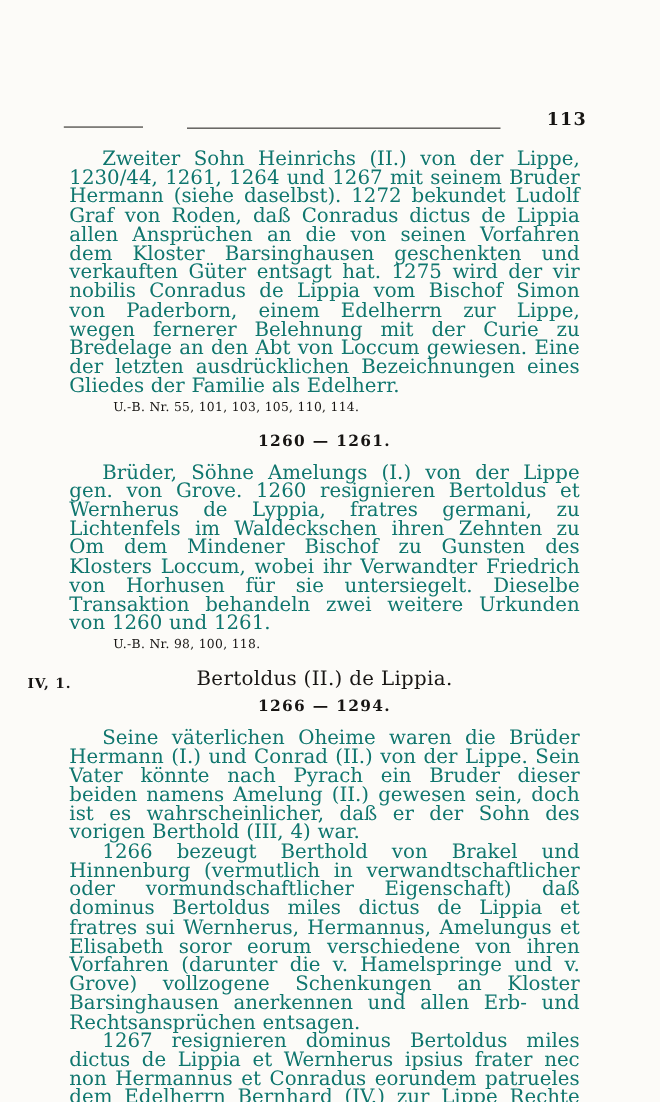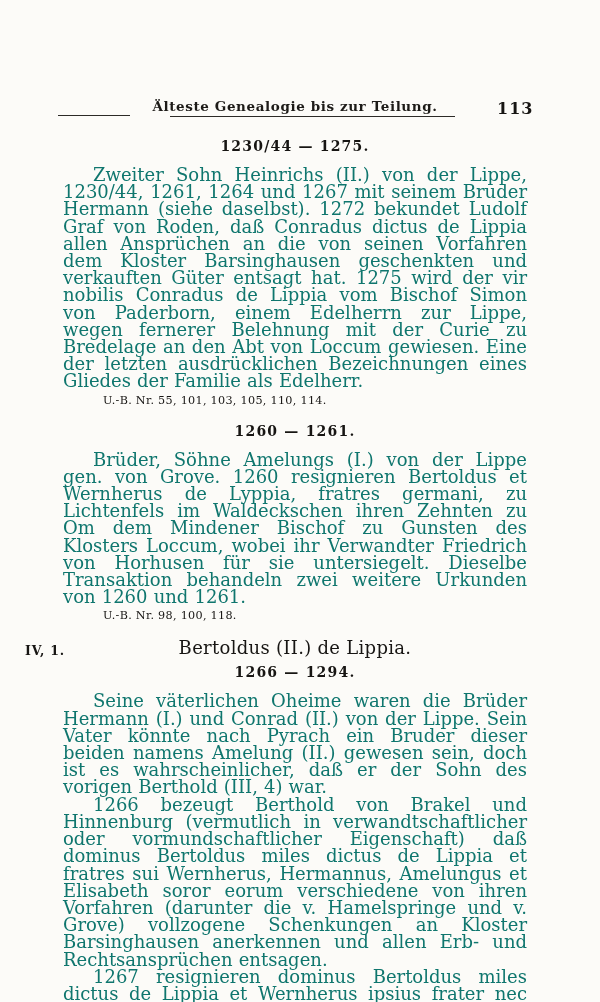--- a/index.html
+++ b/index.html
@@ -99,27 +99,25 @@
     letter-spacing:0.5px;
   }
 </style>
 </head>
 <body>
 
 <div class="page">
 
   <div class="running-head">
     <div class="head-rule-left"></div>
-    <div class="head-title">Älteste Genealogie bis zur Teilung.</div>
     <div class="head-underline"></div>
     <div class="head-page-number">113</div>
   </div>
 
   <div class="section">
-    <div class="section-dates">1230/44 — 1275.</div>
     <p class="para">Zweiter Sohn Heinrichs (II.) von der Lippe, 1230/44, 1261, 1264 und 1267 mit seinem Bruder Hermann (siehe daselbst). 1272 bekundet Ludolf Graf von Roden, daß Conradus dictus de Lippia allen Ansprüchen an die von seinen Vorfahren dem Kloster Barsinghausen geschenkten und verkauften Güter entsagt hat. 1275 wird der vir nobilis Conradus de Lippia vom Bischof Simon von Paderborn, einem Edelherrn zur Lippe, wegen fernerer Belehnung mit der Curie zu Bredelage an den Abt von Loccum gewiesen. Eine der letzten ausdrücklichen Bezeichnungen eines Gliedes der Familie als Edelherr.</p>
     <div class="citation">U.-B. Nr. 55, 101, 103, 105, 110, 114.</div>
   </div>
 
   <div class="section">
     <div class="section-dates">1260 — 1261.</div>
     <p class="para">Brüder, Söhne Amelungs (I.) von der Lippe gen. von Grove. 1260 resignieren Bertoldus et Wernherus de Lyppia, fratres germani, zu Lichtenfels im Waldeckschen ihren Zehnten zu Om dem Mindener Bischof zu Gunsten des Klosters Loccum, wobei ihr Verwandter Friedrich von Horhusen für sie untersiegelt. Dieselbe Transaktion behandeln zwei weitere Urkunden von 1260 und 1261.</p>
     <div class="citation">U.-B. Nr. 98, 100, 118.</div>
   </div>
 

